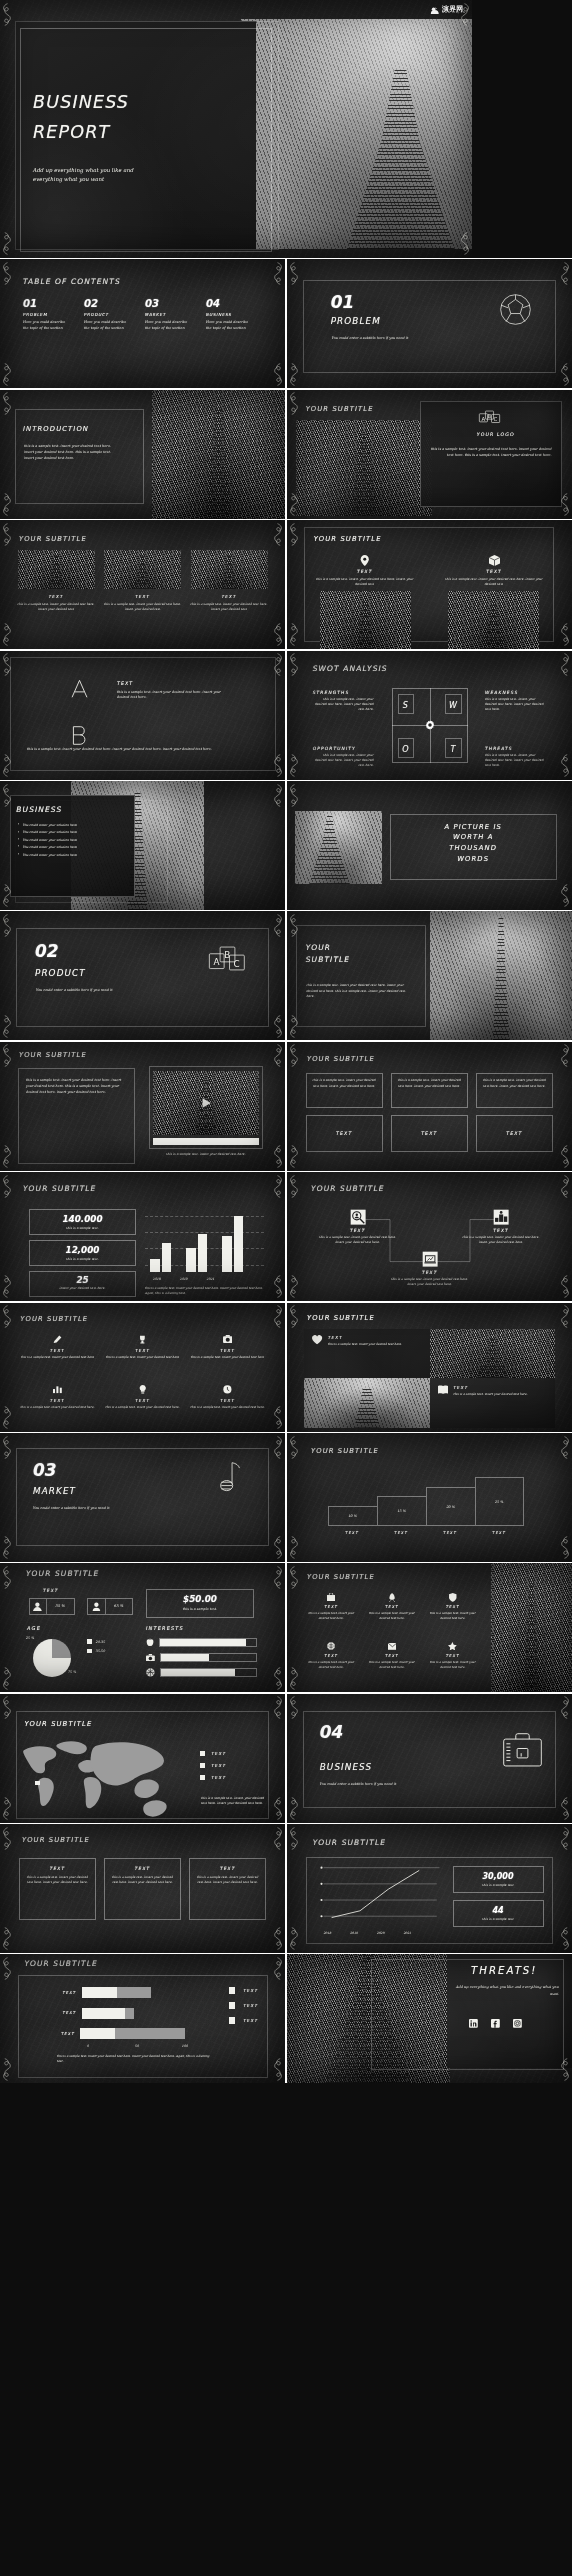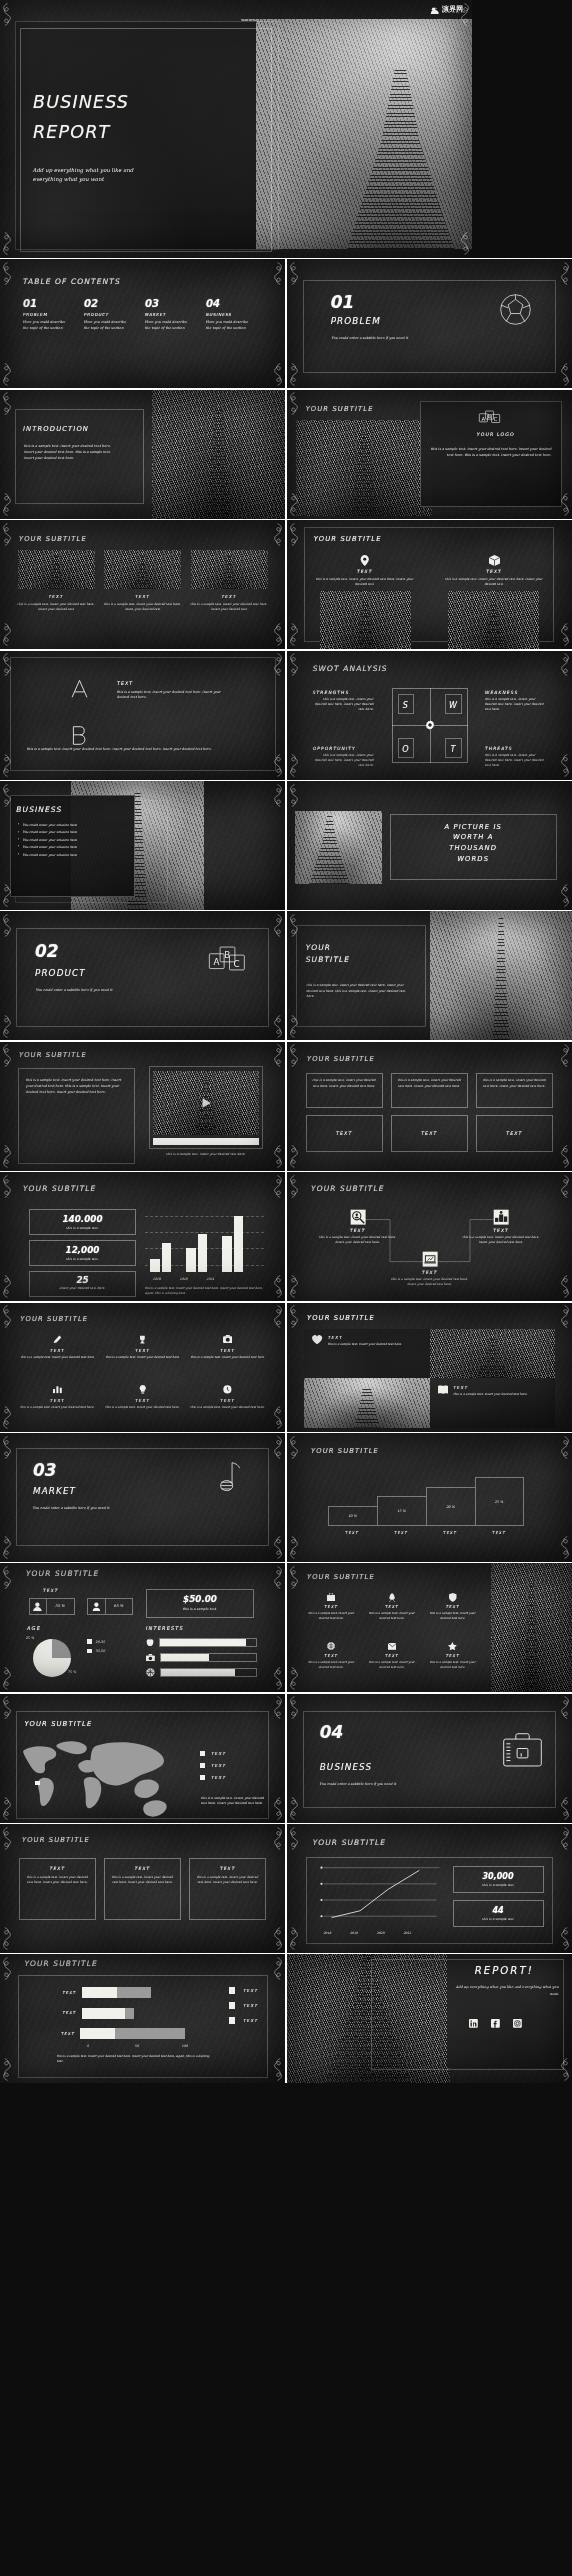--- a/index.html
+++ b/index.html
@@ -1482,21 +1482,21 @@
       <div class="orn br">
           <svg viewBox="0 0 16 34">
             <path d="M8 1c-5 2-7 6-5 9s6 2 6-1-4-3-5 0 1 7 5 9 4 6 1 9-6 2-6-1 4-3 5 0-1 6-5 7" fill="none" stroke="#e8e8e2" stroke-width=".8"></path>
           </svg>
         </div>
       <div class="ph dark" style="position:absolute;left:0;top:0;width:163px;height:129px;">
           <div class="tower b" style="width:95%;height:100%;"></div>
         </div>
       <div style="position:absolute;left:160px;top:0;width:126px;height:114px;background:linear-gradient(150deg,#262626,#161616);"></div>
       <div style="position:absolute;left:84px;top:4.1px;width:193px;height:111px;border:0.7px solid rgba(255,255,255,.22);z-index:3;"></div>
-      <div class="ttl" style="position:absolute;left:160px;top:11px;width:115px;text-align:center;font-size:10.2px;letter-spacing:2px;z-index:4;">REPORT!</div>
+      <div class="ttl" style="position:absolute;left:160px;top:11px;width:115px;text-align:center;font-size:10.2px;letter-spacing:2px;z-index:4;">THREATS!</div>
       <div class="hand" style="position:absolute;left:169px;top:30px;width:103px;text-align:right;font-size:3.5px;line-height:1.85;z-index:4;">Add up everything what you like and everything what you want</div>
       <div style="position:absolute;left:182px;top:65px;display:flex;gap:13.6px;z-index:4;">
         <span class="icn">
             <svg width="8.8" height="8.8" viewBox="0 0 13 13">
               <rect width="13" height="13" rx="1.5" fill="#f1f1ec"></rect>
               <rect x="2.2" y="5" width="2" height="6" fill="#1d1d1d"></rect>
               <circle cx="3.2" cy="3" r="1.2" fill="#1d1d1d"></circle>
               <path d="M6 11V5h2v.8c.5-.8 2.6-1 3 1.2V11H9V7.4c0-1.4-1.8-1.3-1.8 0V11z" fill="#1d1d1d"></path>
             </svg>
           </span>

